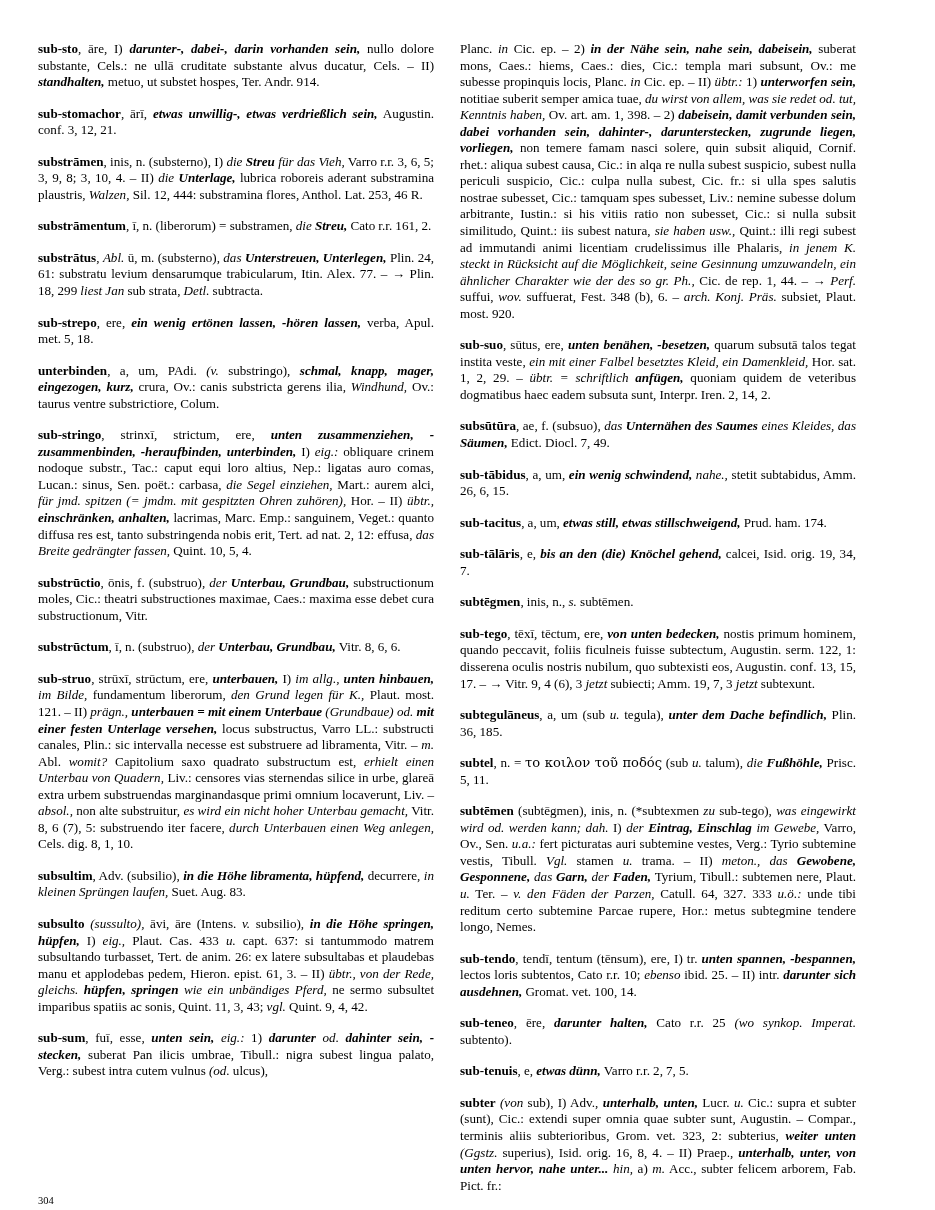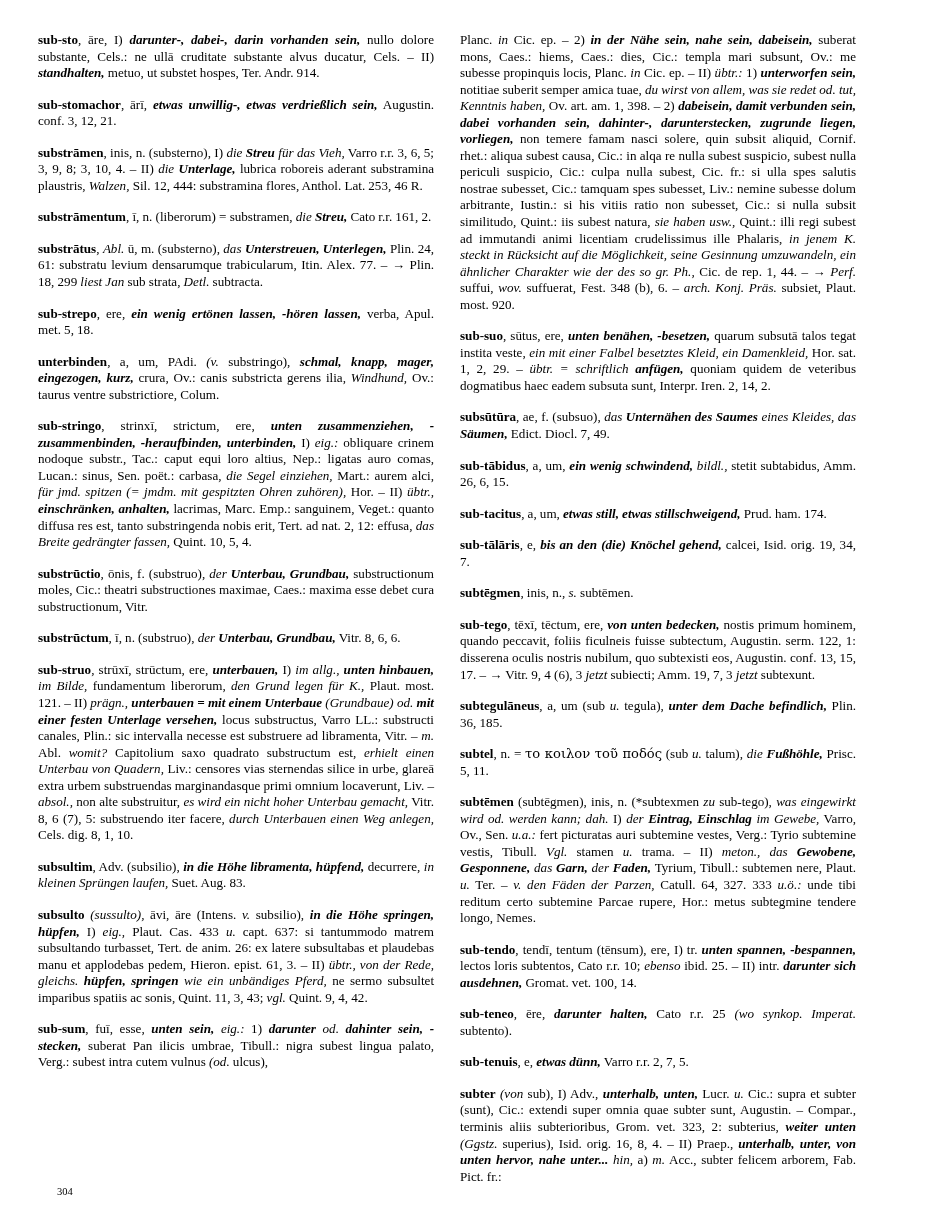--- a/index.html
+++ b/index.html
@@ -11,21 +11,21 @@
   body {
     width: 935px;
     height: 1210px;
     font-family: "Liberation Serif", "DejaVu Serif", serif;
     color: #000000;
     position: relative;
     overflow: hidden;
   }
   .page {
     position: absolute;
-    left: 0; top: 8px;
+    left: 0; top: 17px;
     width: 935px;
     height: 914px;
   }
   .columns {
     position: absolute;
     left: 38px;
     top: 24px;
     width: 860px;
     display: flex;
     gap: 26px;
@@ -57,21 +57,20 @@
     font-family: "DejaVu Serif", serif;
     font-style: normal;
   }
   .folio {
     position: absolute;
     left: 38px;
     top: 1178px;
     font-size: 10.5px;
     font-family: "Liberation Serif", "DejaVu Serif", serif;
     color: #000;
-    margin-left: 19px;
   }
   
   .entry { text-align-last: left; }
 </style>
 </head>
 <body>
 
 <div class="page">
   <div class="columns">
     <div class="column" id="col-left">
@@ -87,21 +86,21 @@
         <p class="entry"><span class="hw">substrūctum</span><span>, ī, n. (substruo), </span><span class="it">der </span><span class="bi">Unterbau, Grundbau,</span><span> Vitr. 8, 6, 6.</span></p>
         <p class="entry"><span class="hw">sub-struo</span><span>, strūxī, strūctum, ere, </span><span class="bi">unterbauen,</span><span> I) </span><span class="it">im allg.,</span><span class="bi"> unten hinbauen,</span><span class="it"> im Bilde,</span><span> fundamentum liberorum, </span><span class="it">den Grund legen für K.,</span><span> Plaut. most. 121. – II) </span><span class="it">prägn.,</span><span class="bi"> unterbauen = mit einem Unterbaue</span><span class="it"> (Grundbaue) od. </span><span class="bi">mit einer festen Unterlage versehen,</span><span> locus substructus, Varro LL.: substructi canales, Plin.: sic intervalla necesse est substruere ad libramenta, Vitr. – </span><span class="it">m.</span><span> Abl. </span><span class="it">womit?</span><span> Capitolium saxo quadrato substructum est, </span><span class="it">erhielt einen Unterbau von Quadern,</span><span> Liv.: censores vias sternendas silice in urbe, glareā extra urbem substruendas marginandasque primi omnium locaverunt, Liv. – </span><span class="it">absol.,</span><span> non alte substruitur, </span><span class="it">es wird ein nicht hoher Unterbau gemacht,</span><span> Vitr. 8, 6 (7), 5: substruendo iter facere, </span><span class="it">durch Unterbauen einen Weg anlegen,</span><span> Cels. dig. 8, 1, 10.</span></p>
         <p class="entry"><span class="hw">subsultim</span><span>, Adv. (subsilio), </span><span class="bi">in die Höhe libramenta, hüpfend,</span><span> decurrere, </span><span class="it">in kleinen Sprüngen laufen,</span><span> Suet. Aug. 83.</span></p>
         <p class="entry"><span class="hw">subsulto</span><span class="it"> (sussulto),</span><span> āvi, āre (Intens. </span><span class="it">v.</span><span> subsilio), </span><span class="bi">in die Höhe springen, hüpfen,</span><span> I) </span><span class="it">eig.,</span><span> Plaut. Cas. 433 </span><span class="it">u.</span><span> capt. 637: si tantummodo matrem subsultando turbasset, Tert. de anim. 26: ex latere subsultabas et plaudebas manu et applodebas pedem, Hieron. epist. 61, 3. – II) </span><span class="it">übtr., von der Rede, gleichs.</span><span class="bi"> hüpfen, springen</span><span class="it"> wie ein unbändiges Pferd,</span><span> ne sermo subsultet imparibus spatiis ac sonis, Quint. 11, 3, 43; </span><span class="it">vgl.</span><span> Quint. 9, 4, 42.</span></p>
         <p class="entry"><span class="hw">sub-sum</span><span>, fuī, esse, </span><span class="bi">unten sein,</span><span class="it"> eig.:</span><span> 1) </span><span class="bi">darunter</span><span class="it"> od. </span><span class="bi">dahinter sein, -stecken,</span><span> suberat Pan ilicis umbrae, Tibull.: nigra subest lingua palato, Verg.: subest intra cutem vulnus </span><span class="it">(od.</span><span> ulcus),</span></p>
       </div>
     <div class="column" id="col-right">
         <p class="entry"><span>Planc. </span><span class="it">in</span><span> Cic. ep. – 2) </span><span class="bi">in der Nähe sein, nahe sein, dabeisein,</span><span> suberat mons, Caes.: hiems, Caes.: dies, Cic.: templa mari subsunt, Ov.: me subesse propinquis locis, Planc. </span><span class="it">in</span><span> Cic. ep. – II) </span><span class="it">übtr.:</span><span> 1) </span><span class="bi">unterworfen sein,</span><span> notitiae suberit semper amica tuae, </span><span class="it">du wirst von allem, was sie redet od. tut, Kenntnis haben,</span><span> Ov. art. am. 1, 398. – 2) </span><span class="bi">dabeisein, damit verbunden sein, dabei vorhanden sein, dahinter-, darunterstecken, zugrunde liegen, vorliegen,</span><span> non temere famam nasci solere, quin subsit aliquid, Cornif. rhet.: aliqua subest causa, Cic.: in alqa re nulla subest suspicio, subest nulla periculi suspicio, Cic.: culpa nulla subest, Cic. fr.: si ulla spes salutis nostrae subesset, Cic.: tamquam spes subesset, Liv.: nemine subesse dolum arbitrante, Iustin.: si his vitiis ratio non subesset, Cic.: si nulla subsit similitudo, Quint.: iis subest natura, </span><span class="it">sie haben usw.,</span><span> Quint.: illi regi subest ad immutandi animi licentiam crudelissimus ille Phalaris, </span><span class="it">in jenem K. steckt in Rücksicht auf die Möglichkeit, seine Gesinnung umzuwandeln, ein ähnlicher Charakter wie der des so gr. Ph.,</span><span> Cic. de rep. 1, 44. – → </span><span class="it">Perf.</span><span> suffui, </span><span class="it">wov.</span><span> suffuerat, Fest. 348 (b), 6. – </span><span class="it">arch. Konj. Präs.</span><span> subsiet, Plaut. most. 920.</span></p>
         <p class="entry"><span class="hw">sub-suo</span><span>, sūtus, ere, </span><span class="bi">unten benähen, -besetzen,</span><span> quarum subsutā talos tegat instita veste, </span><span class="it">ein mit einer Falbel besetztes Kleid, ein Damenkleid,</span><span> Hor. sat. 1, 2, 29. – </span><span class="it">übtr. = schriftlich</span><span class="bi"> anfügen,</span><span> quoniam quidem de veteribus dogmatibus haec eadem subsuta sunt, Interpr. Iren. 2, 14, 2.</span></p>
         <p class="entry"><span class="hw">subsūtūra</span><span>, ae, f. (subsuo), </span><span class="it">das </span><span class="bi">Unternähen des Saumes</span><span class="it"> eines Kleides, das </span><span class="bi">Säumen,</span><span> Edict. Diocl. 7, 49.</span></p>
-        <p class="entry"><span class="hw">sub-tābidus</span><span>, a, um, </span><span class="bi">ein wenig schwindend,</span><span class="it"> bildl.,</span><span> stetit subtabidus, Amm. 26, 6, 15.</span></p>
+        <p class="entry"><span class="hw">sub-tābidus</span><span>, a, um, </span><span class="bi">ein wenig schwindend,</span><span class="it"> nahe.,</span><span> stetit subtabidus, Amm. 26, 6, 15.</span></p>
         <p class="entry"><span class="hw">sub-tacitus</span><span>, a, um, </span><span class="bi">etwas still, etwas stillschweigend,</span><span> Prud. ham. 174.</span></p>
         <p class="entry"><span class="hw">sub-tālāris</span><span>, e, </span><span class="bi">bis an den (die) Knöchel gehend,</span><span> calcei, Isid. orig. 19, 34, 7.</span></p>
         <p class="entry"><span class="hw">subtēgmen</span><span>, inis, n., </span><span class="it">s.</span><span> subtēmen.</span></p>
         <p class="entry"><span class="hw">sub-tego</span><span>, tēxī, tēctum, ere, </span><span class="bi">von unten bedecken,</span><span> nostis primum hominem, quando peccavit, foliis ficulneis fuisse subtectum, Augustin. serm. 122, 1: disserena oculis nostris nubilum, quo subtexisti eos, Augustin. conf. 13, 15, 17. – → Vitr. 9, 4 (6), 3 </span><span class="it">jetzt</span><span> subiecti; Amm. 19, 7, 3 </span><span class="it">jetzt</span><span> subtexunt.</span></p>
         <p class="entry"><span class="hw">subtegulāneus</span><span>, a, um (sub </span><span class="it">u.</span><span> tegula), </span><span class="bi">unter dem Dache befindlich,</span><span> Plin. 36, 185.</span></p>
         <p class="entry"><span class="hw">subtel</span><span>, n. = </span><span class="gk">το κοιλον τοῦ ποδός</span><span> (sub </span><span class="it">u.</span><span> talum), </span><span class="it">die </span><span class="bi">Fußhöhle,</span><span> Prisc. 5, 11.</span></p>
         <p class="entry"><span class="hw">subtēmen</span><span> (subtēgmen), inis, n. (*subtexmen </span><span class="it">zu</span><span> sub-tego), </span><span class="it">was eingewirkt wird od. werden kann; dah.</span><span> I) </span><span class="it">der </span><span class="bi">Eintrag, Einschlag</span><span class="it"> im Gewebe,</span><span> Varro, Ov., Sen. </span><span class="it">u.a.:</span><span> fert picturatas auri subtemine vestes, Verg.: Tyrio subtemine vestis, Tibull. </span><span class="it">Vgl.</span><span> stamen </span><span class="it">u.</span><span> trama. – II) </span><span class="it">meton., das </span><span class="bi">Gewobene, Gesponnene,</span><span class="it"> das </span><span class="bi">Garn,</span><span class="it"> der </span><span class="bi">Faden,</span><span> Tyrium, Tibull.: subtemen nere, Plaut. </span><span class="it">u.</span><span> Ter. – </span><span class="it">v. den Fäden der Parzen,</span><span> Catull. 64, 327. 333 </span><span class="it">u.ö.:</span><span> unde tibi reditum certo subtemine Parcae rupere, Hor.: metus subtegmine tendere longo, Nemes.</span></p>
         <p class="entry"><span class="hw">sub-tendo</span><span>, tendī, tentum (tēnsum), ere, I) tr. </span><span class="bi">unten spannen, -bespannen,</span><span> lectos loris subtentos, Cato r.r. 10; </span><span class="it">ebenso</span><span> ibid. 25. – II) intr. </span><span class="bi">darunter sich ausdehnen,</span><span> Gromat. vet. 100, 14.</span></p>
         <p class="entry"><span class="hw">sub-teneo</span><span>, ēre, </span><span class="bi">darunter halten,</span><span> Cato r.r. 25 </span><span class="it">(wo synkop. Imperat.</span><span> subtento).</span></p>
         <p class="entry"><span class="hw">sub-tenuis</span><span>, e, </span><span class="bi">etwas dünn,</span><span> Varro r.r. 2, 7, 5.</span></p>

